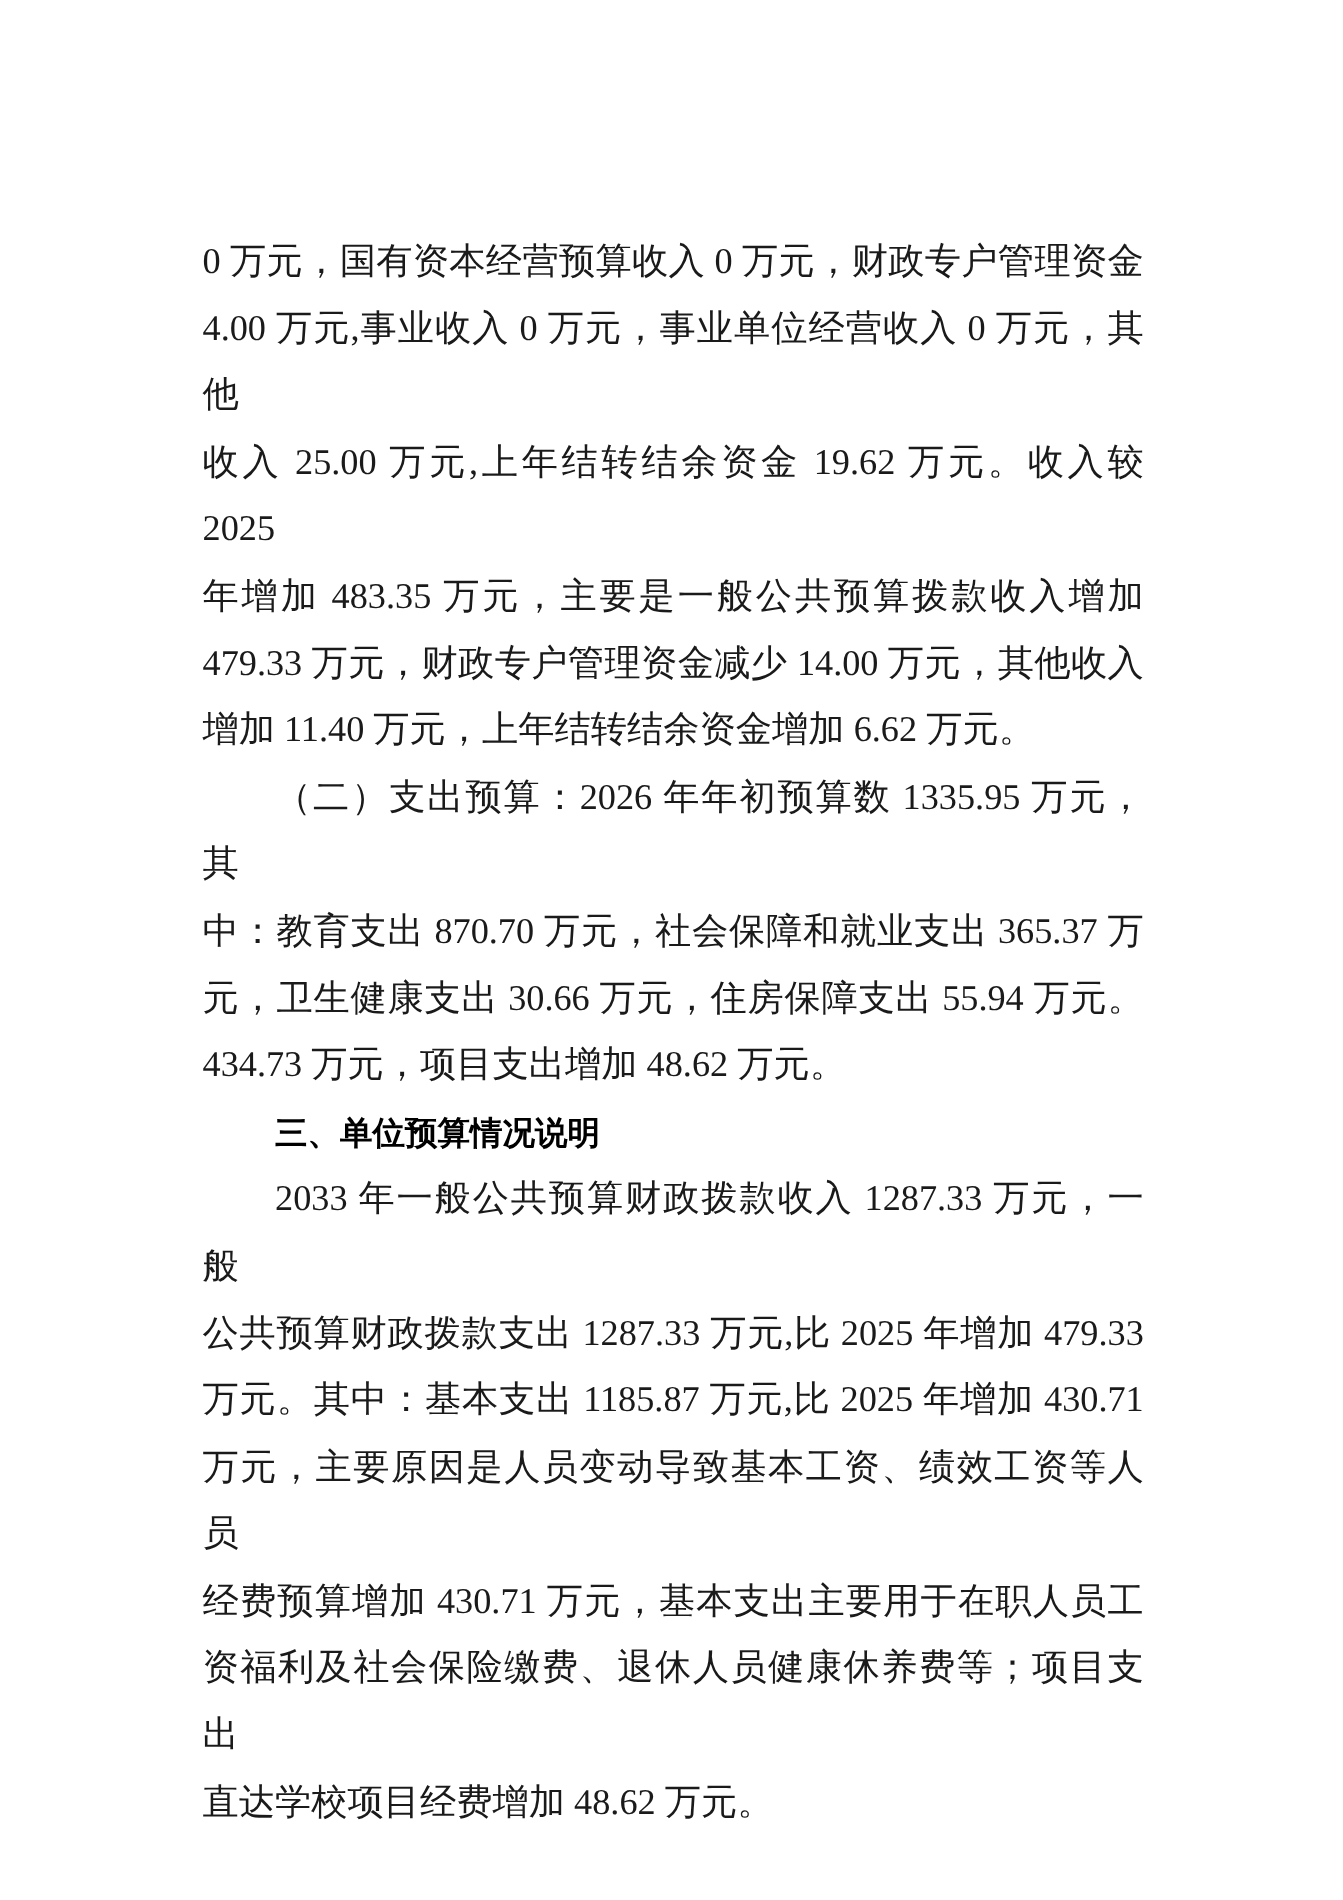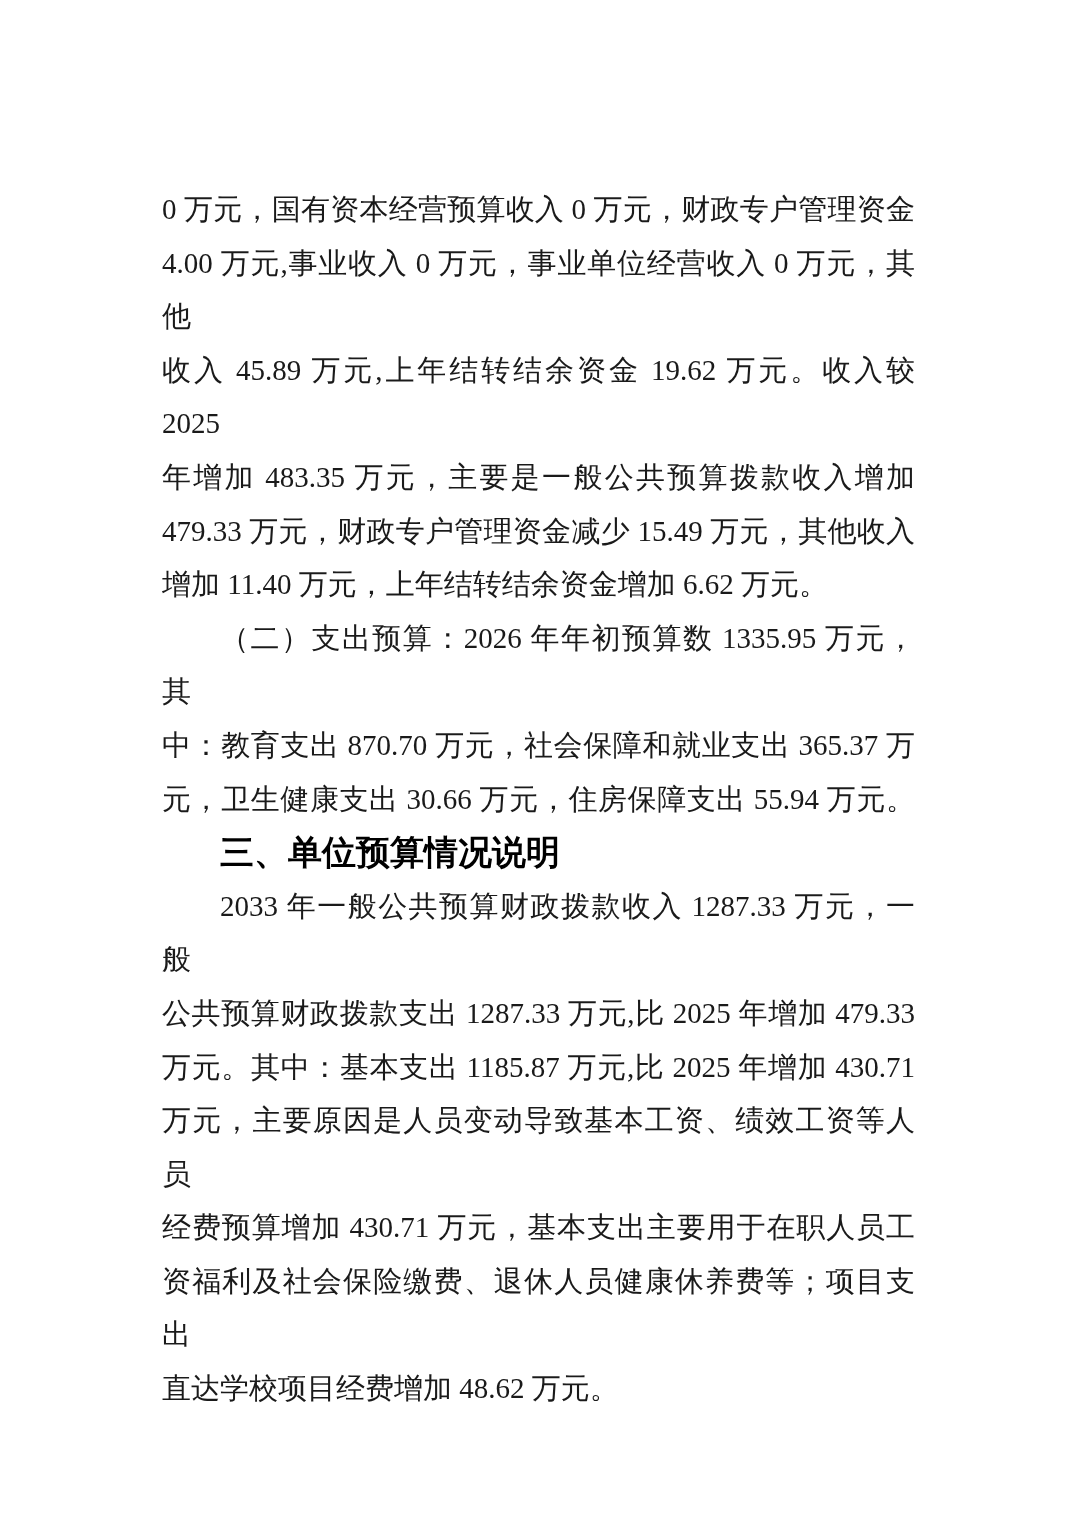--- a/index.html
+++ b/index.html
@@ -34,45 +34,46 @@
   .line.end {
     text-align: right;
     text-align-last: left;
   }
   .line.indent {
     text-indent: 58px;
   }
   .line.heading {
     font-family: "Liberation Sans", "DejaVu Sans", sans-serif;
     font-weight: 700;
-    font-size: 34px;
+    font-size: 26px;
     color: #000000;
     text-align: left;
     text-align-last: left;
   }
   .lead-bold {
     font-weight: 400;
   }
 </style>
 </head>
 <body>
 
 <div class="page">
   <div class="text-block">
     <div class="line">0 万元，国有资本经营预算收入 0 万元，财政专户管理资金</div>
     <div class="line">4.00 万元,事业收入 0 万元，事业单位经营收入 0 万元，其他</div>
-    <div class="line">收入 45.89 万元,上年结转结余资金 19.62 万元。收入较 2025</div>
+    <div class="line">收入 25.00 万元,上年结转结余资金 19.62 万元。收入较 2025</div>
     <div class="line">年增加 483.35 万元，主要是一般公共预算拨款收入增加</div>
-    <div class="line">479.33 万元，财政专户管理资金减少 15.49 万元，其他收入</div>
+    <div class="line">479.33 万元，财政专户管理资金减少 14.00 万元，其他收入</div>
     <div class="line end">增加 11.40 万元，上年结转结余资金增加 6.62 万元。</div>
     <div class="line indent">
       <span class="lead-bold">（二）支出预算：</span><span>2026 年年初预算数 1335.95 万元，其</span>
     </div>
     <div class="line">中：教育支出 870.70 万元，社会保障和就业支出 365.37 万</div>
     <div class="line">元，卫生健康支出 30.66 万元，住房保障支出 55.94 万元。</div>
+    <div class="line end">434.73 万元，项目支出增加 48.62 万元。</div>
     <div class="line heading indent">三、单位预算情况说明</div>
     <div class="line indent">2033 年一般公共预算财政拨款收入 1287.33 万元，一般</div>
     <div class="line">公共预算财政拨款支出 1287.33 万元,比 2025 年增加 479.33</div>
     <div class="line">万元。其中：基本支出 1185.87 万元,比 2025 年增加 430.71</div>
     <div class="line">万元，主要原因是人员变动导致基本工资、绩效工资等人员</div>
     <div class="line">经费预算增加 430.71 万元，基本支出主要用于在职人员工</div>
     <div class="line">资福利及社会保险缴费、退休人员健康休养费等；项目支出</div>
     <div class="line end">直达学校项目经费增加 48.62 万元。</div>
 
   </div>

